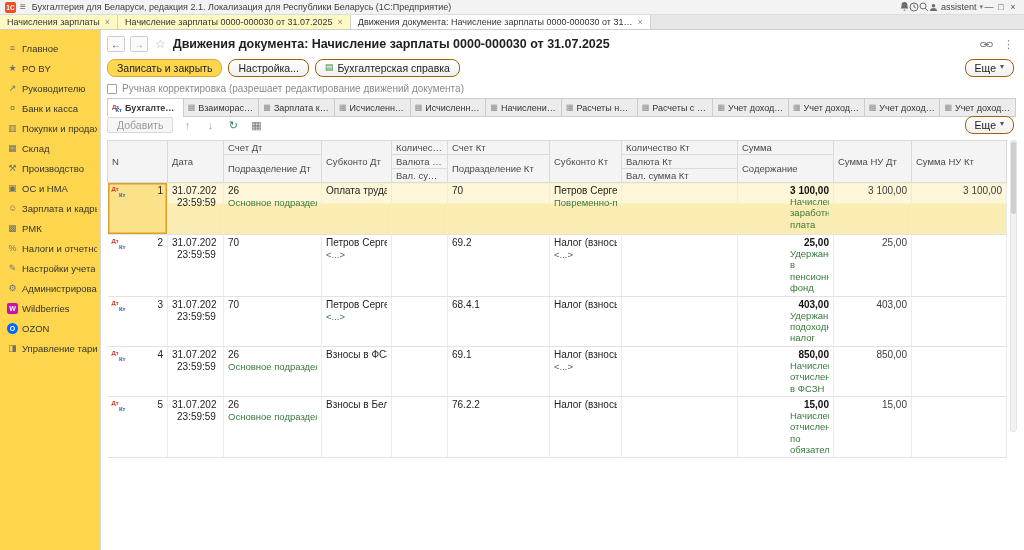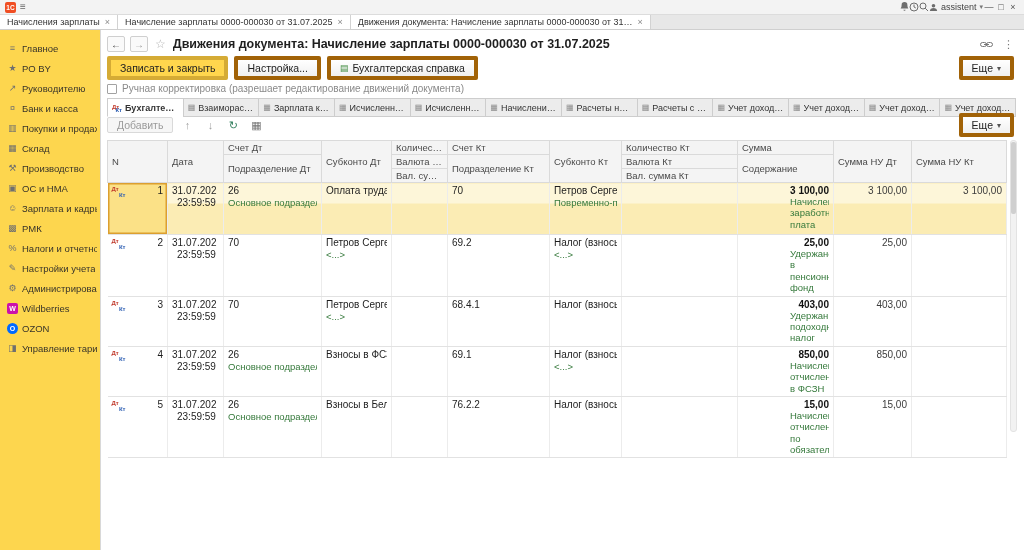--- a/index.html
+++ b/index.html
@@ -11,21 +11,21 @@
   .titlebar { height:15px; background:#f3f3f3; border-bottom:1px solid #dcdcdc; display:flex; align-items:center; padding:0 5px; font-size:9px; color:#3d3d3d; flex:0 0 15px; }
   .logo { width:11px; height:11px; background:#f04e23; border-radius:2px; color:#fff; font-size:6.5px; font-weight:bold; display:flex; align-items:center; justify-content:center; margin-right:4px; }
   .hamburger { color:#666; margin-right:6px; font-size:10px; line-height:1; }
   .tb-right { margin-left:auto; display:flex; align-items:center; }
   .tb-ic { display:flex; align-items:center; color:#6d6d6d; }
   .userchip { display:flex; align-items:center; gap:3px; color:#444; }
   .wctl { color:#555; font-size:9px; width:12px; text-align:center; }
 
   
   .stabs { height:15px; background:#e7e7e7; border-bottom:1px solid #cfcfcf; display:flex; font-size:9px; flex:0 0 15px; }
-  .stab { display:flex; align-items:center; gap:5px; padding:0 7px; border-right:1px solid #d2d2d2; background:#ffffff; color:#333; max-width:300px; }
+  .stab { display:flex; align-items:center; gap:5px; padding:0 7px; border-right:1px solid #d2d2d2; background:#fef9c3; color:#333; max-width:300px; }
   .stab.active { background:#fff; }
   .stab-label { white-space:nowrap; overflow:hidden; text-overflow:ellipsis; }
   .stab-close { color:#8a8a8a; font-size:9px; }
 
   
   .workspace { flex:1; display:flex; min-height:0; }
   .sidebar { width:100px; background:#fdd64e; padding-top:8px; flex:0 0 100px; overflow:hidden; }
   .sb-item { display:flex; align-items:center; gap:4px; height:20px; padding:0 3px 0 7px; }
   .sb-glyph { width:11px; flex:0 0 11px; font-size:9px; color:#6f6f6f; text-align:center; }
   .badge { width:11px; height:11px; flex:0 0 11px; border-radius:2px; color:#fff; font-size:7px; font-weight:bold; display:flex; align-items:center; justify-content:center; }
@@ -39,21 +39,21 @@
   .navrow { height:26px; display:flex; align-items:center; gap:5px; padding:3px 10px 1px 6px; flex:0 0 26px; }
   .navbtn { width:18px; height:16px; border:1px solid #cfcfcf; background:#fafafa; border-radius:2px; display:flex; align-items:center; justify-content:center; font-size:10px; color:#444; }
   .navbtn.fwd { color:#999; }
   .fav-star { color:#b5b5b5; font-size:12px; margin:0 2px; }
   .page-title { font-weight:bold; font-size:12.5px; color:#1f1f1f; white-space:nowrap; overflow:hidden; }
   .nav-right { margin-left:auto; display:flex; align-items:center; gap:10px; color:#777; }
   .kebab { font-size:11px; color:#777; }
 
   
   .btnrow { height:24px; display:flex; align-items:center; gap:6px; padding:0 10px 0 6px; flex:0 0 24px; }
-  .btn { border:4px solid #a16207; background:linear-gradient(#fff,#f0f0f0); border-radius:2px; padding:2px 9px; font-size:10.5px; color:#222; display:flex; align-items:center; gap:4px; white-space:nowrap; }
+  .btn { border:1px solid #a16207; background:linear-gradient(#fff,#f0f0f0); border-radius:8px; padding:2px 9px; font-size:10.5px; color:#222; display:flex; gap:4px; white-space:nowrap; }
   .btn.primary { background:#ffd64d; border-color:#d5ab35; }
   .btn .doc-ic { color:#3f8a3f; font-size:9px; }
   .btn .dd { font-size:8px; color:#555; }
   .push-right { margin-left:auto; }
 
   
   .checkrow { height:17px; display:flex; align-items:center; gap:5px; padding:0 6px; font-size:10px; color:#8a8a8a; flex:0 0 17px;text-align:center; }
   .cbox { width:10px; height:10px; border:1px solid #a2a2a2; background:#fff; border-radius:1px; flex:0 0 10px; }
 
   
@@ -97,20 +97,21 @@
   svg { display:block; }
 </style>
 </head>
 <body>
 
 <div class="app">
 
   <div class="titlebar">
     <span class="logo">1С</span>
     <span class="hamburger">≡</span>
+    <span class="tb-title">Бухгалтерия для Беларуси, редакция 2.1. Локализация для Республики Беларусь  (1С:Предприятие)</span>
     <span class="tb-right">
       <span class="tb-ic">
         <svg width="9" height="10" viewBox="0 0 10 11">
             <path d="M5 0a3.2 3.2 0 0 0-3.2 3.2c0 3-1.3 4-1.3 4h9s-1.3-1-1.3-4A3.2 3.2 0 0 0 5 0zM3.8 8.6a1.2 1.2 0 0 0 2.4 0z" fill="#6d6d6d"></path>
           </svg>
       </span>
       <span class="tb-ic">
         <svg width="10" height="10" viewBox="0 0 10 10">
             <circle cx="5" cy="5" r="4" fill="none" stroke="#6d6d6d"></circle>
             <path d="M5 2.5V5l1.8 1" stroke="#6d6d6d" fill="none"></path>

